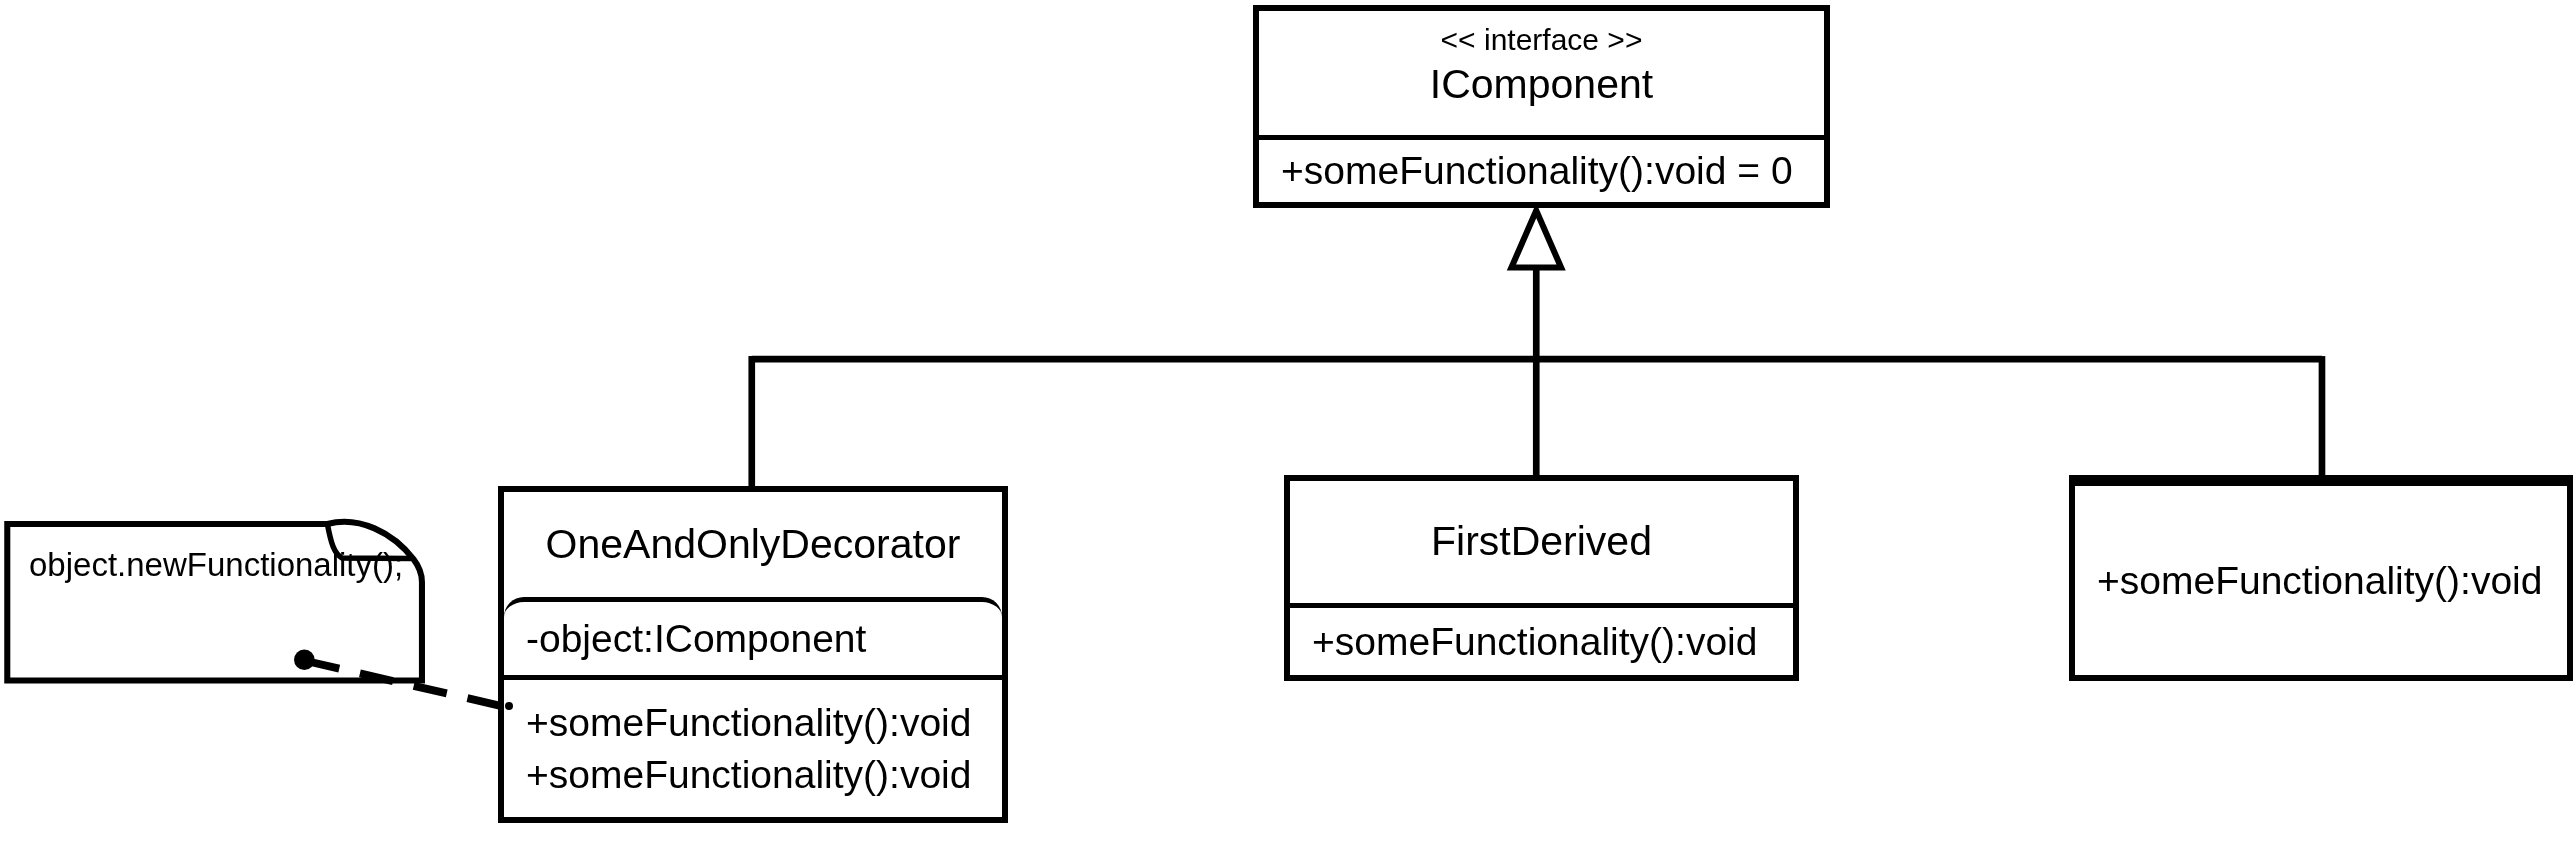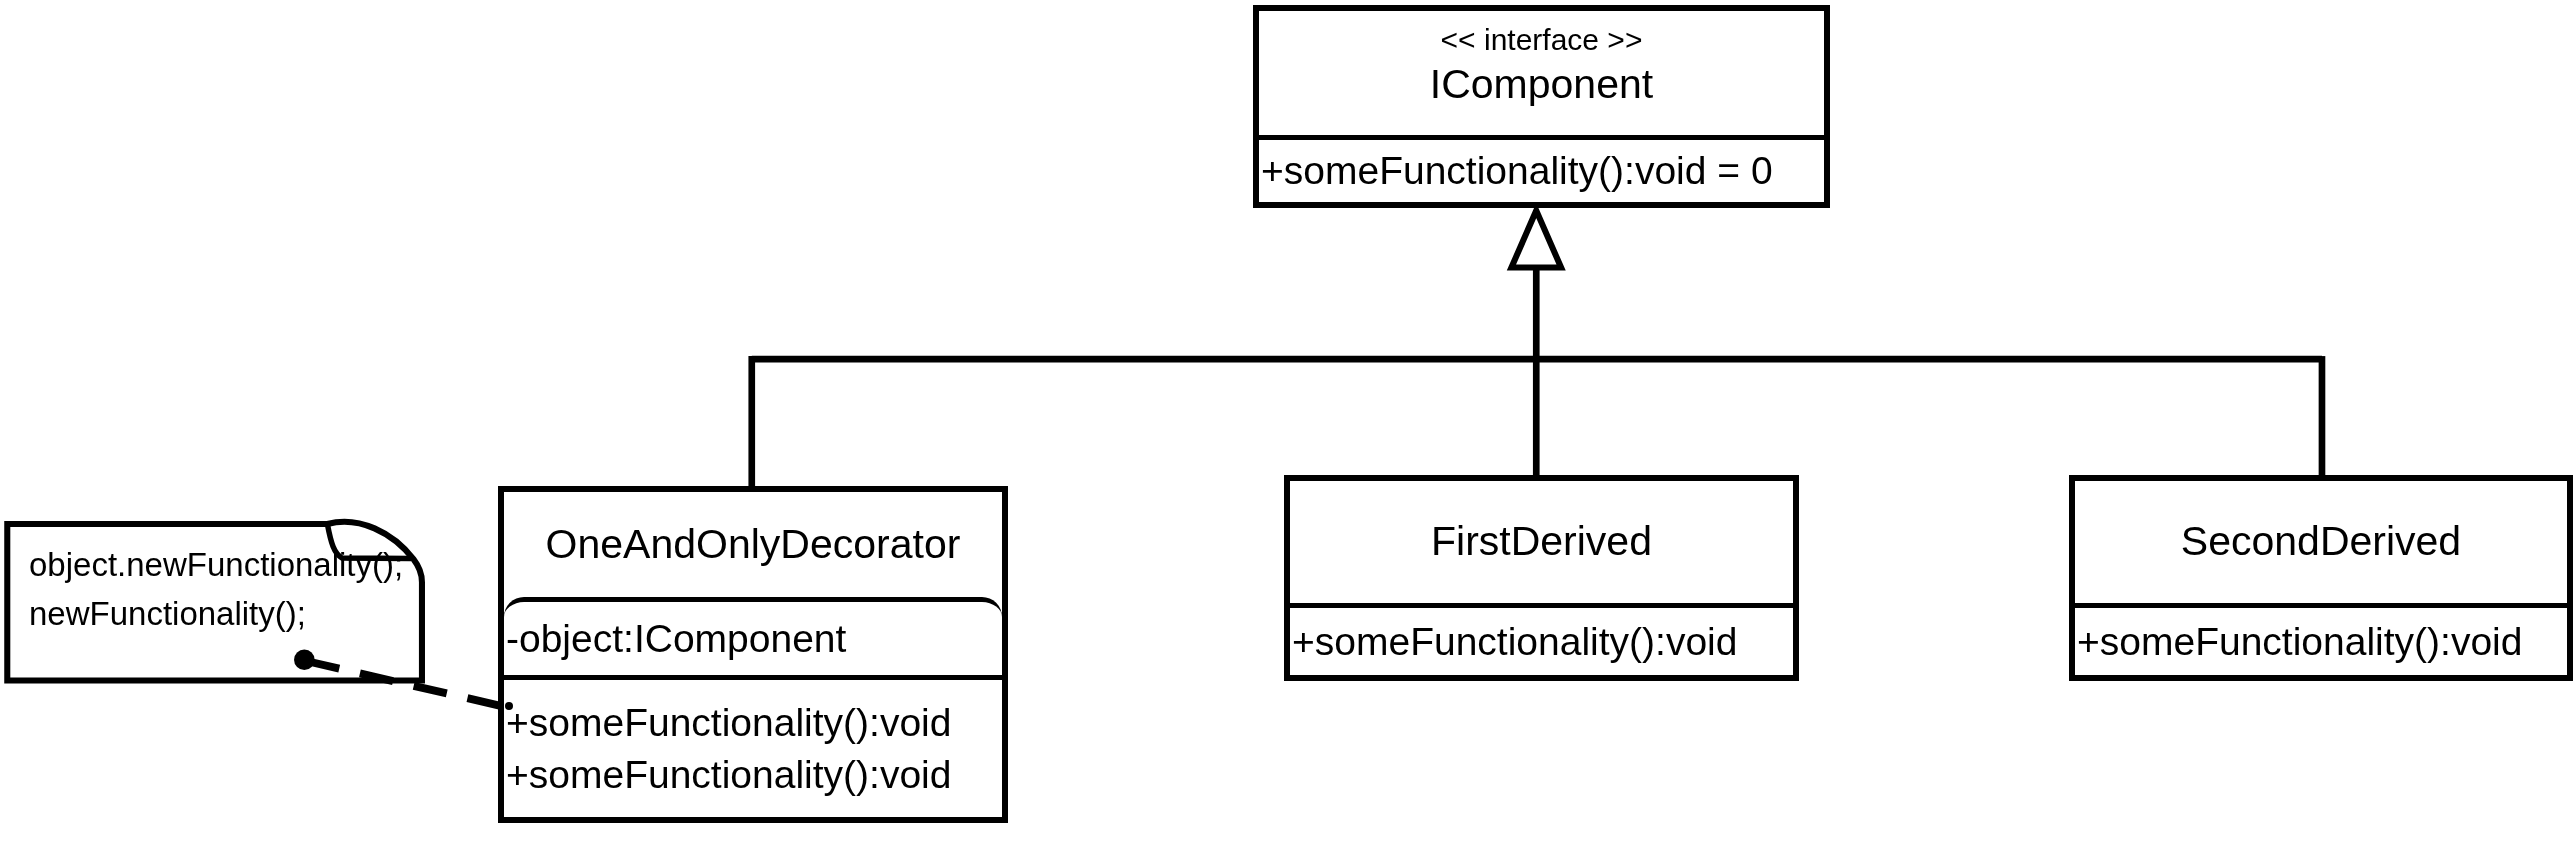--- a/index.html
+++ b/index.html
@@ -42,21 +42,21 @@
     white-space: nowrap;
   }
   .class-name {
     font-size: 41px;
     line-height: 1.25;
     white-space: nowrap;
   }
   .member {
     font-size: 39px;
     line-height: 1.32;
-    padding-left: 2px;
+    padding-left: 22px;
     white-space: nowrap;
   }
   .note-text {
     position: absolute;
     left: 29px;
     top: 541px;
     z-index: 3;
     font-size: 33px;
     line-height: 1.48;
     white-space: nowrap;
@@ -122,29 +122,25 @@
   <div class="uml-class" style="left:1284px; top:475px; width:515px; height:206px;">
     <div class="cmp title-cmp" style="height:122px;">
       <div class="class-name">FirstDerived</div>
     </div>
     <div class="cmp divided grow">
       <div class="member">+someFunctionality():void</div>
     </div>
   </div>
 
   <div class="uml-class" style="left:2069px; top:475px; width:504px; height:206px;">
-    <div class="cmp title-cmp" style="height:122px;">
-      <div class="class-name">SecondDerived</div>
-    </div>
     <div class="cmp divided grow">
       <div class="member">+someFunctionality():void</div>
     </div>
   </div>
 
   <div class="note-text">
     <div>object.newFunctionality();</div>
-    <div>newFunctionality();</div>
   </div>
 
   <div class="dash-remnant"></div>
 
 </div>
 
 
 </body></html>

